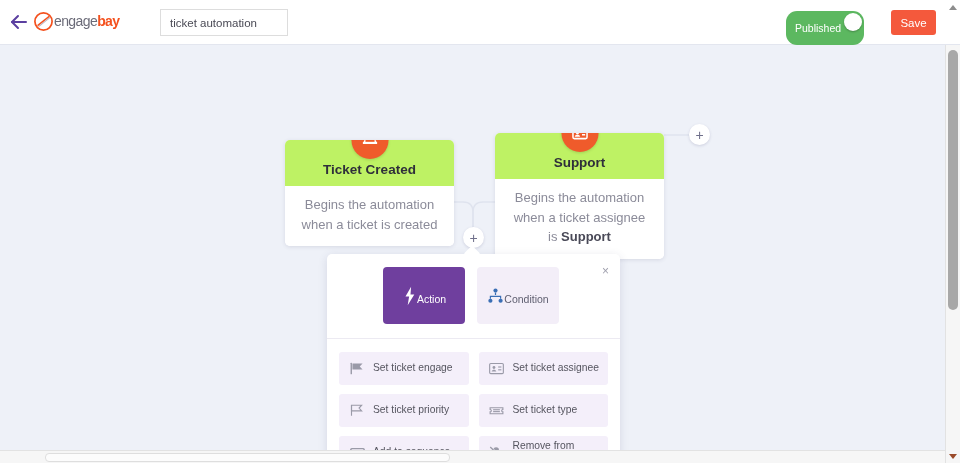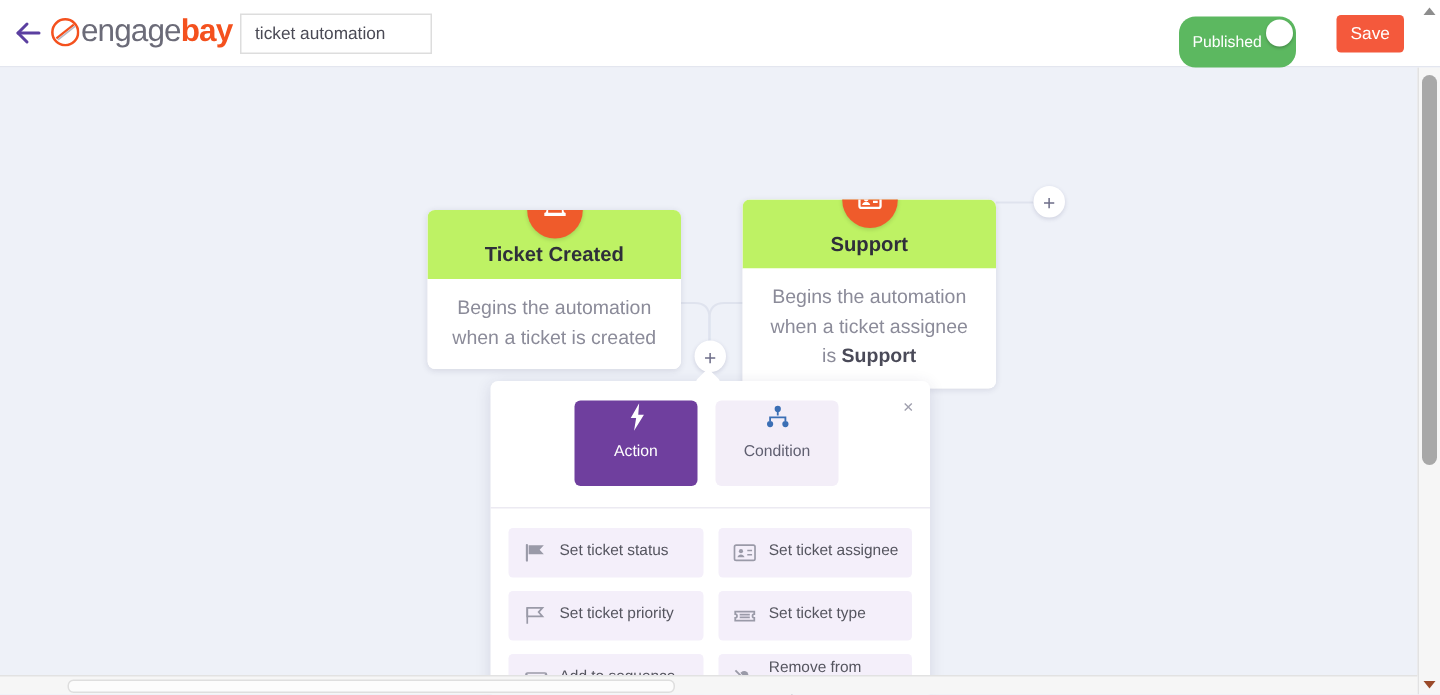--- a/index.html
+++ b/index.html
@@ -33,21 +33,21 @@
     height: 26px;
     display: flex; align-items: center;
     user-select: none;
   }
   .logo-mark {
     width: 19px; height: 19px;
     margin-right: 1px;
     position: relative;
   }
   .logo-text {
-    font-size: 21px;
+    font-size: 14px;
     letter-spacing: -0.6px;
     font-weight: 400;
   }
   .logo-engage { color: #6b6b78; }
   .logo-bay { color: #f4511e; font-weight: 700; }
 
   .title-input {
     position: absolute; left: 160px; top: 9px;
     width: 128px; height: 27px;
     border: 1px solid #ddd; border-radius: 0;
@@ -176,22 +176,22 @@
     cursor: pointer; line-height: 1;
   }
   .tabs {
     display: flex;
     gap: 12px;
     padding: 13px 0 0 56px;
   }
   .tab {
     width: 82px; height: 57px;
     border-radius: 4px;
-    display: flex; flex-direction: column;
-    align-items: center; 
+    display: flex; 
+    align-items: center; justify-content: center;
     cursor: pointer;
     box-sizing: border-box;
   }
   .tab-action {
     background: #6f3f9e;
     color: #fff;
   }
   .tab-condition {
     background: #f3eef8;
     color: #5f5f70;
@@ -391,21 +391,21 @@
 
     <div class="actions-grid">
 
       <div class="action-item">
         <span class="action-ico">
           <svg width="17" height="15" viewBox="0 0 18 16" fill="#9a9aa8">
             <path d="M2.4 2.2v11.6M3.6 2.6h10.8l-3 3.2 3 3.2H3.6z"></path>
             <rect x="1.6" y="1.8" width="1.5" height="12.4" rx=".6"></rect>
           </svg>
         </span>
-        <span class="action-text">Set ticket status</span>
+        <span class="action-text">Set ticket engage</span>
       </div>
 
       <div class="action-item">
         <span class="action-ico">
           <svg width="17" height="15" viewBox="0 0 18 16" fill="none" stroke="#9a9aa8" stroke-width="1.2">
             <rect x="1.7" y="2.6" width="14.6" height="10.8" rx="1.2"></rect>
             <circle cx="6.3" cy="6.9" r="1.5" fill="#9a9aa8" stroke="none"></circle>
             <path d="M3.8 11.2c.4-1.4 1.4-2 2.5-2s2.1.6 2.5 2z" fill="#9a9aa8" stroke="none"></path>
             <line x1="10.8" y1="6.4" x2="14.2" y2="6.4"></line>
             <line x1="10.8" y1="9.4" x2="14.2" y2="9.4"></line>

